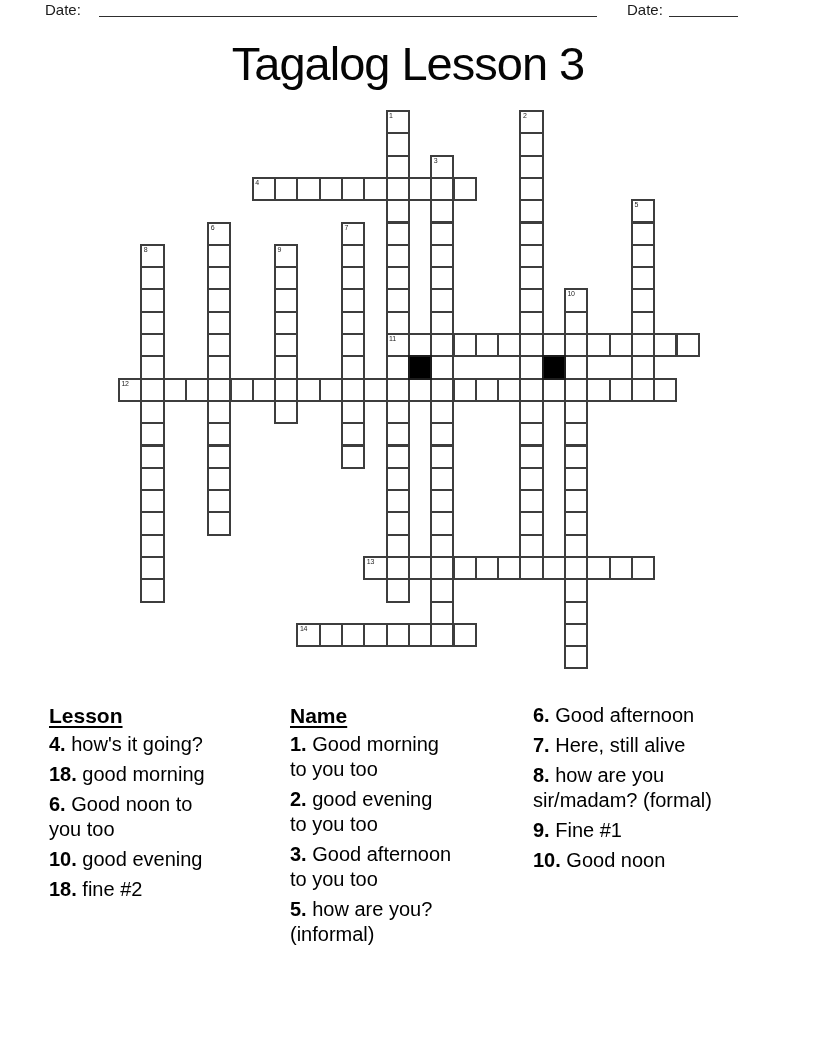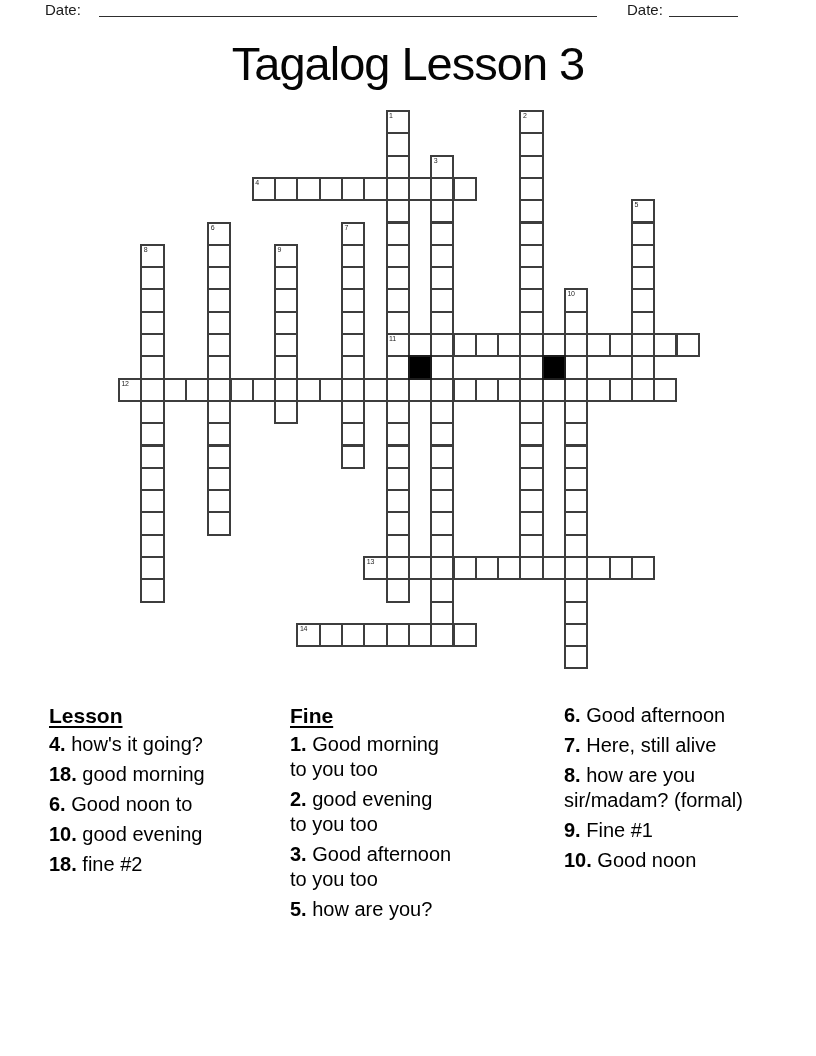--- a/index.html
+++ b/index.html
@@ -272,52 +272,54 @@
   <div class="clue-heading">Lesson</div>
   <div id="across-items">
       <div class="clue">
         <div><span class="num">4.</span> how's it going?</div>
       </div>
       <div class="clue">
         <div><span class="num">18.</span> good morning</div>
       </div>
       <div class="clue">
         <div><span class="num">6.</span> Good noon to</div>
+        <div>you too</div>
       </div>
       <div class="clue">
         <div><span class="num">10.</span> good evening</div>
       </div>
       <div class="clue">
         <div><span class="num">18.</span> fine #2</div>
       </div>
     </div>
 </div>
 
 <div class="clue-col" style="left:290px;width:212px">
-  <div class="clue-heading">Fine</div>
+  <div class="clue-heading">Name</div>
   <div id="down-items">
       <div class="clue">
         <div><span class="num">1.</span> Good morning</div>
         <div>to you too</div>
       </div>
       <div class="clue">
         <div><span class="num">2.</span> good evening</div>
         <div>to you too</div>
       </div>
       <div class="clue">
         <div><span class="num">3.</span> Good afternoon</div>
         <div>to you too</div>
       </div>
       <div class="clue">
         <div><span class="num">5.</span> how are you?</div>
+        <div>(informal)</div>
       </div>
     </div>
 </div>
 
-<div class="clue-col" style="left:564px;width:240px">
+<div class="clue-col" style="left:533px;width:240px">
   <div id="down2-items">
       <div class="clue">
         <div><span class="num">6.</span> Good afternoon</div>
       </div>
       <div class="clue">
         <div><span class="num">7.</span> Here, still alive</div>
       </div>
       <div class="clue">
         <div><span class="num">8.</span> how are you</div>
         <div>sir/madam? (formal)</div>

